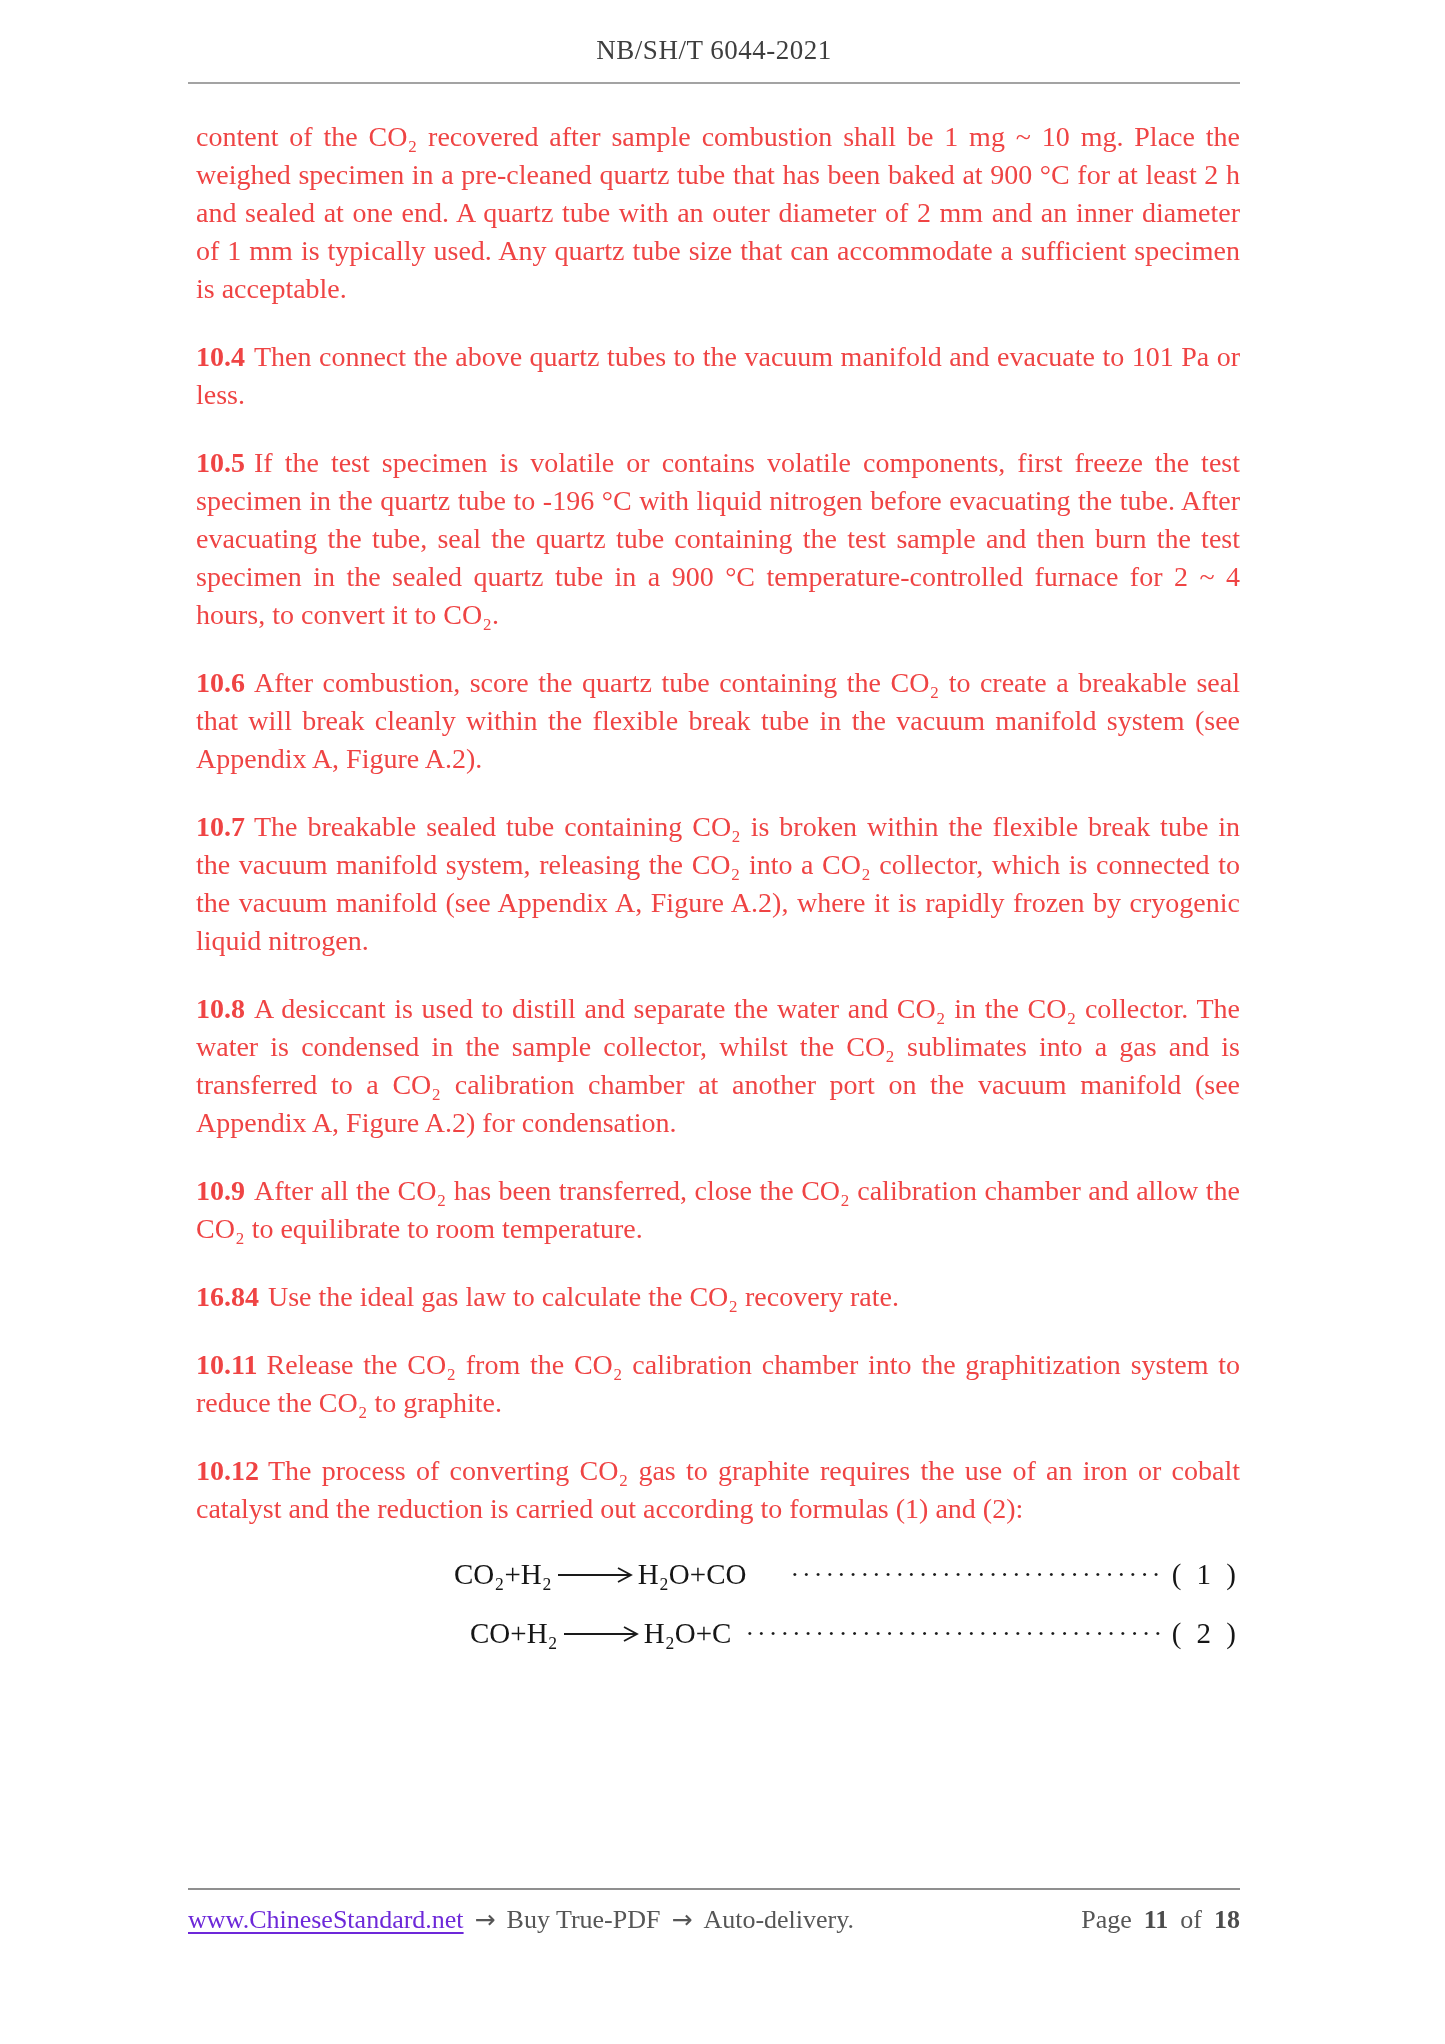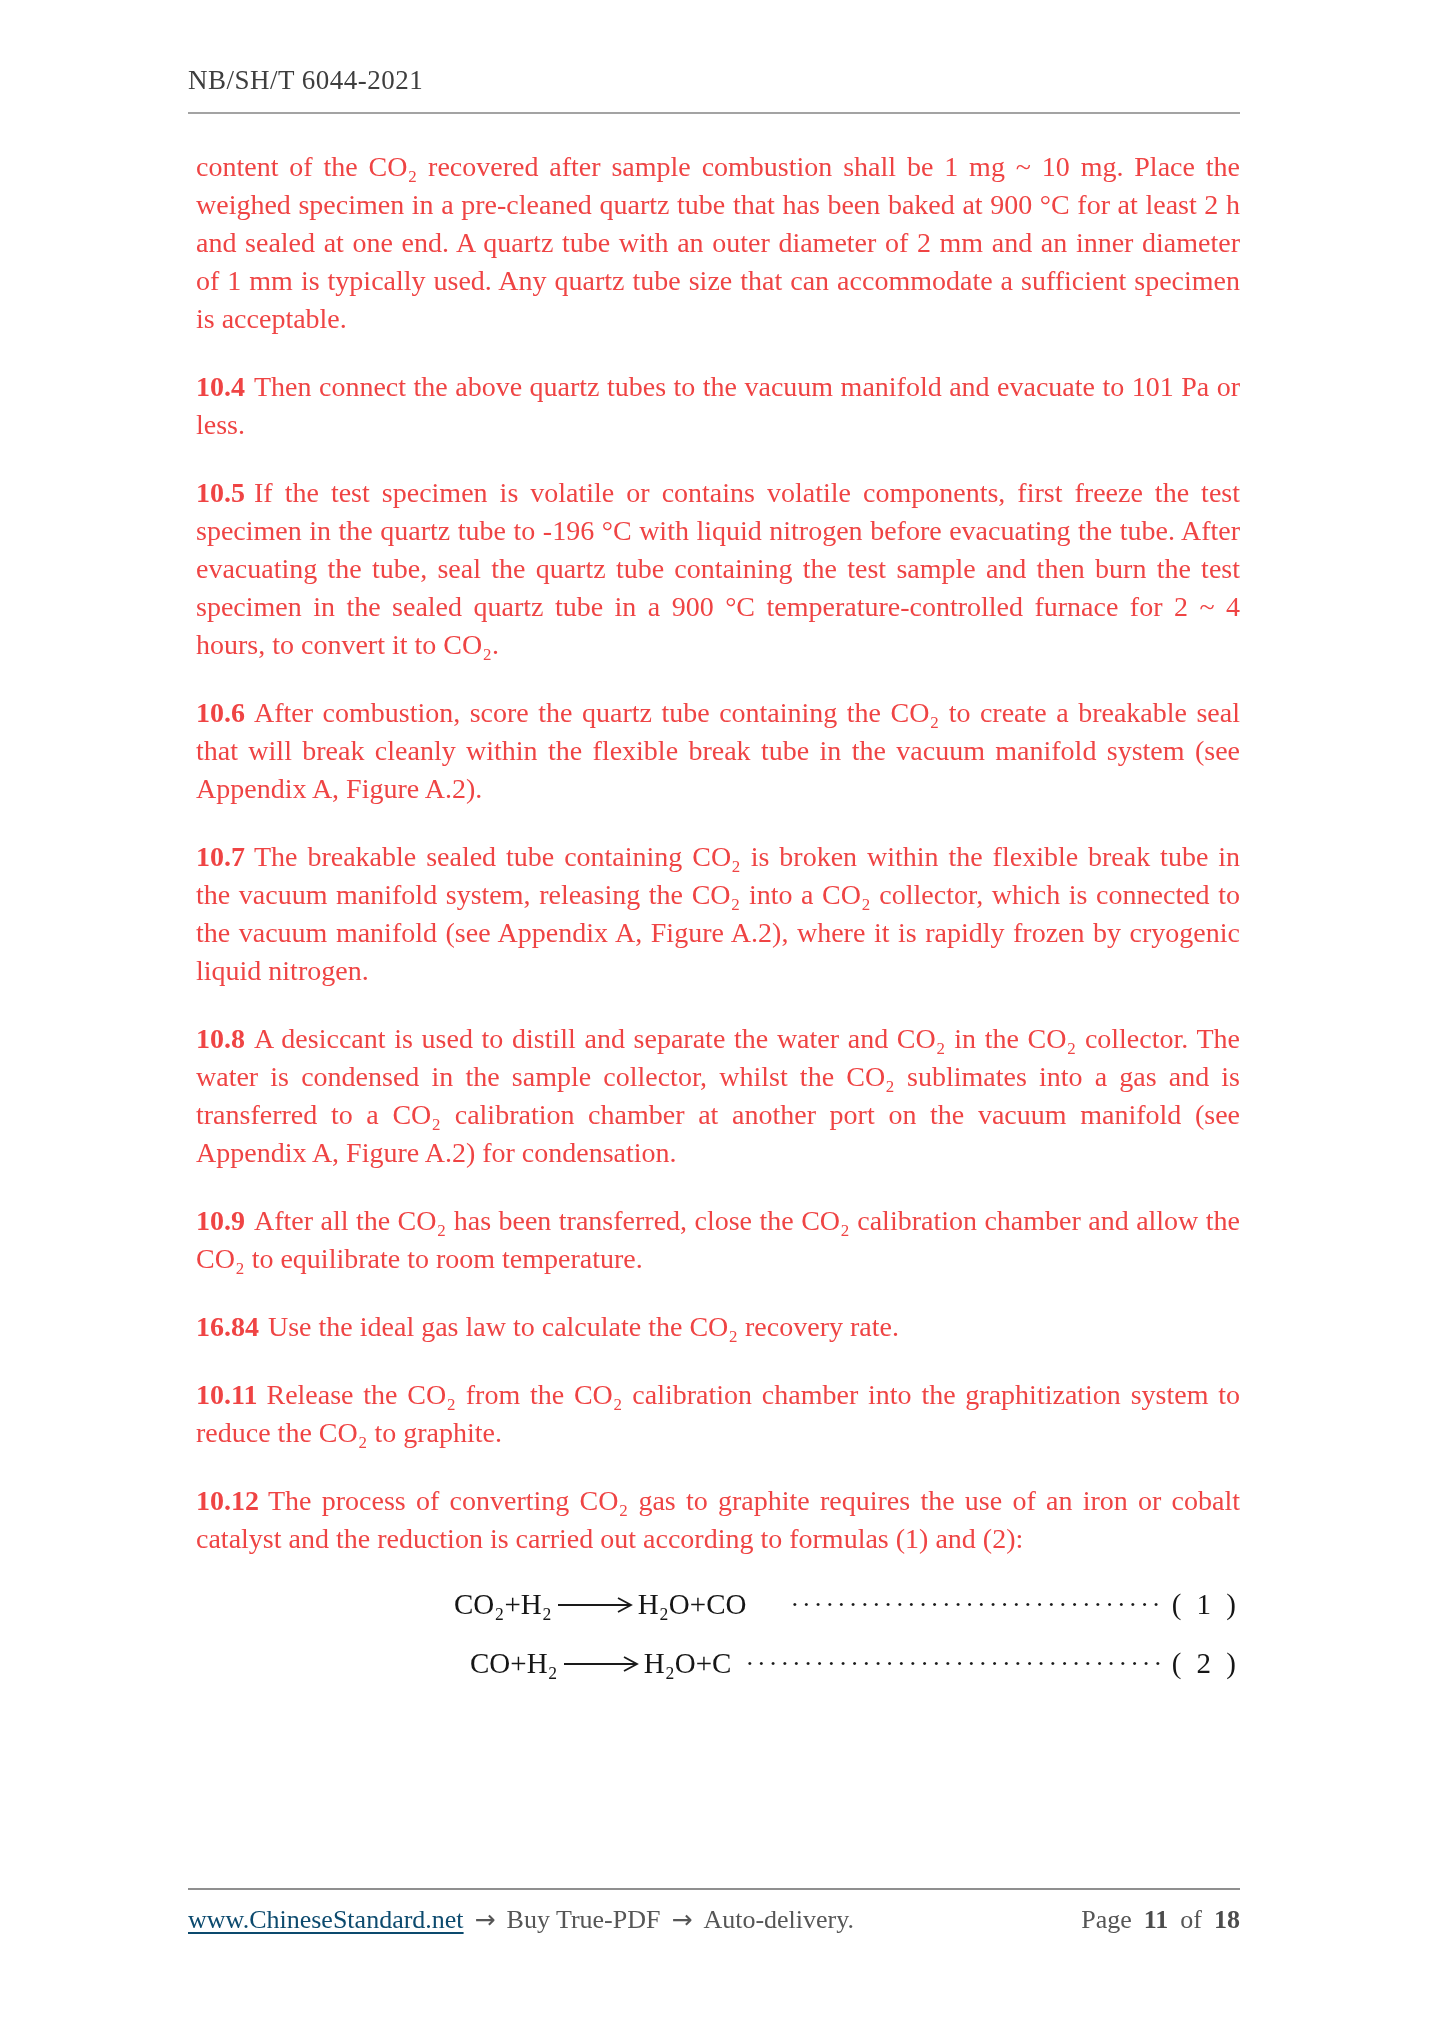--- a/index.html
+++ b/index.html
@@ -16,21 +16,22 @@
   }
 
   .content {
     position: absolute;
     left: 188px;
     top: 0;
     width: 1052px;
   }
 
   .doc-header {
-    padding-top: 65px;
+    padding-top: 35px;
+    text-align: center;
     font-size: 27px;
     color: #3e3e3e;
     letter-spacing: 0.5px;
   }
 
   .header-rule {
     margin: 16px 0 0 0;
     border: none;
     border-top: 2px solid #a3a3a3;
     height: 0;
@@ -91,21 +92,21 @@
     height: 0;
   }
   .footer-row {
     margin-top: 15px;
     display: flex;
     align-items: baseline;
     font-size: 26px;
     color: #565656;
   }
   .footer-link {
-    color: #0c4a6e;
+    color: #6d28d9;
     text-decoration: underline;
     text-underline-offset: 4px;
     cursor: pointer;
   }
   .f-arrow {
     font-family: "DejaVu Sans", sans-serif;
     font-size: 25px;
     margin: 0 11px;
     color: #565656;
   }

